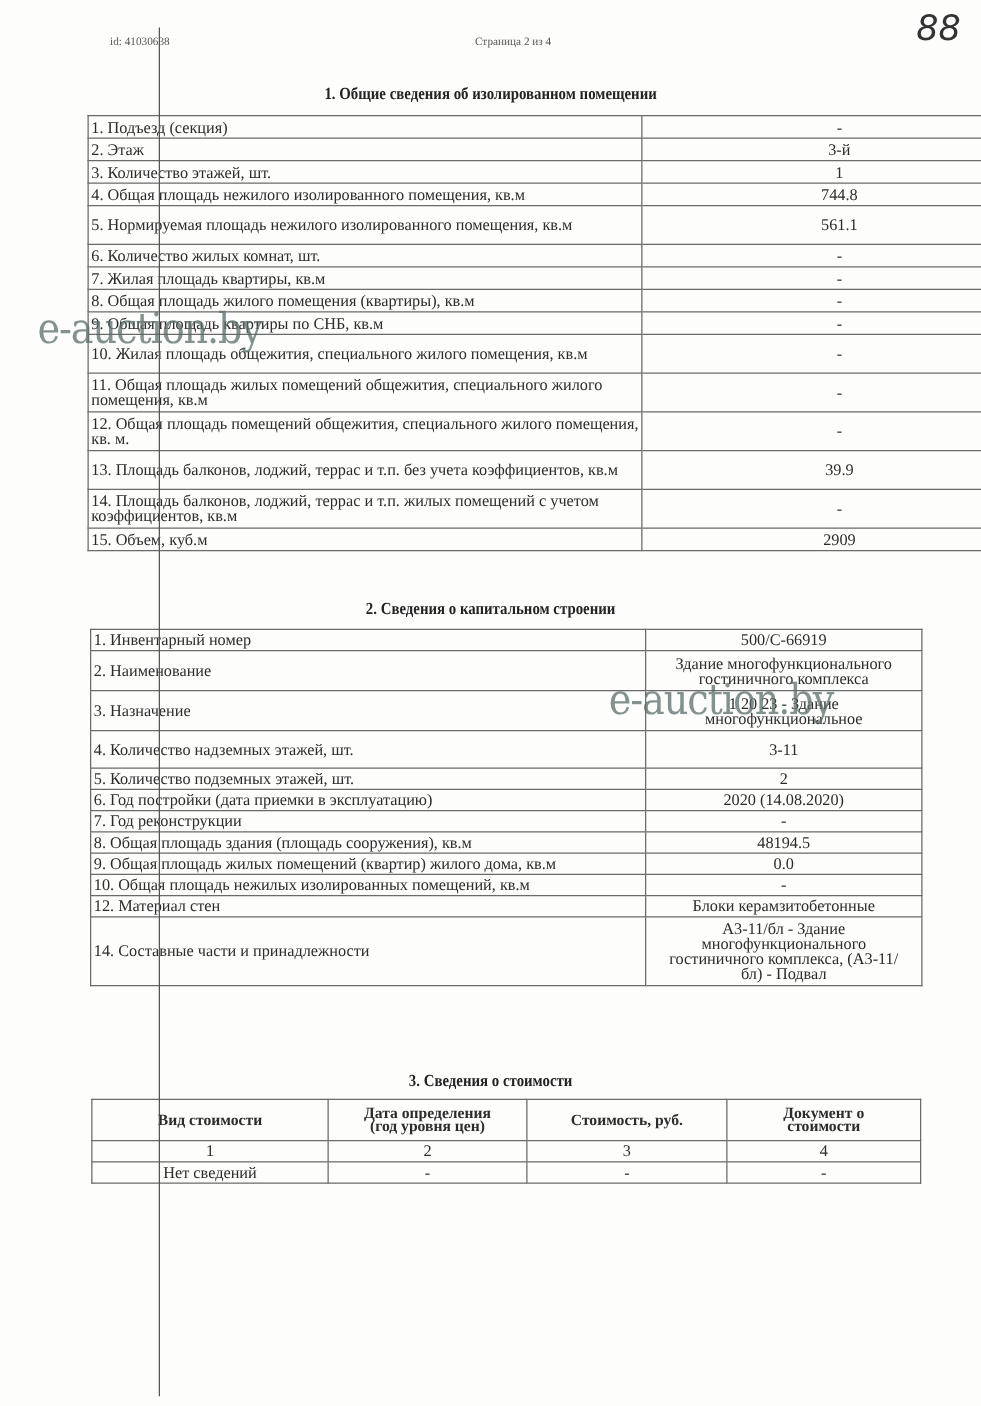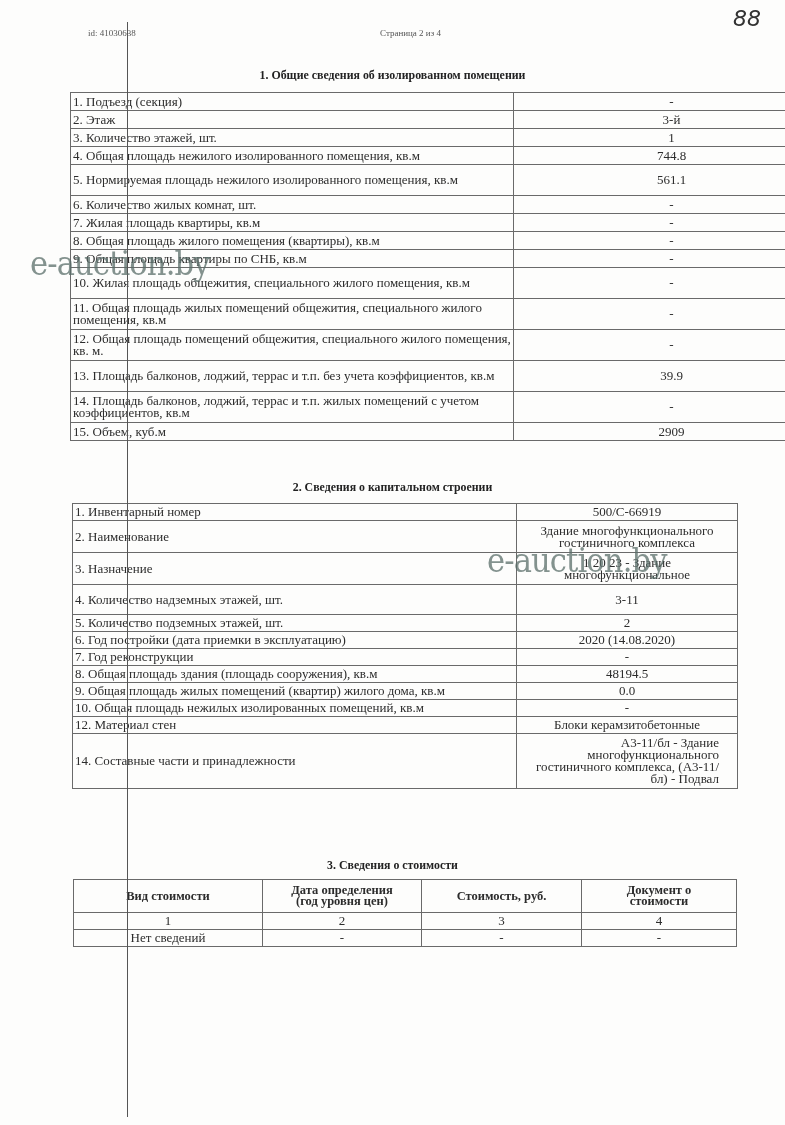--- a/index.html
+++ b/index.html
@@ -5,21 +5,21 @@
   html, body { margin: 0; padding: 0; }
   body {
     width: 785px; height: 1125px; position: relative; overflow: hidden;
     background: #fdfdfc;
     font-family: "Liberation Serif", "DejaVu Serif", serif;
     color: #2a2a2a;
   }
   .abs { position: absolute; }
   .hdr-id { left: 88px; top: 28px; font-size: 9px; color: #555; }
   .hdr-page { left: 380px; top: 28px; font-size: 9px; color: #555; }
-  .hand-num { left: 733px; top: 6px; font-size: 22px; font-family: "DejaVu Sans", sans-serif; color: #333; font-style: italic; }
+  .hand-num { left: 733px; top: 6px; font-size: 28px; font-family: "DejaVu Sans", sans-serif; color: #333; font-style: italic; }
   .vline { left: 127px; top: 22px; width: 1px; height: 1095px; background: #555; }
   .section-title {
     position: absolute; left: 0; width: 785px; text-align: center;
     font-size: 13.5px; font-weight: bold; color: #222;
     transform: scaleX(0.88);
   }
   table { position: absolute; border-collapse: collapse; table-layout: fixed; }
   td, th {
     border: 1px solid #6a6a6a; padding: 0 2px; font-size: 13px; line-height: 12px;
     vertical-align: middle; color: #2c2c2c; font-weight: normal;
@@ -164,21 +164,21 @@
     <tr style="height:17px">
         <td class="lbl">10. Общая площадь нежилых изолированных помещений, кв.м</td>
         <td class="val">-</td>
       </tr>
     <tr style="height:17px">
         <td class="lbl">12. Материал стен</td>
         <td class="val">Блоки керамзитобетонные</td>
       </tr>
     <tr style="height:55px">
         <td class="lbl">14. Составные части и принадлежности</td>
-        <td class="val" style="padding:0 18px;text-align:right;">А3-11/бл - Здание многофункционального гостиничного комплекса, (А3-11/бл) - Подвал</td>
+        <td class="val" style="padding:0 18px;">А3-11/бл - Здание многофункционального гостиничного комплекса, (А3-11/бл) - Подвал</td>
       </tr>
   </tbody>
 </table>
 
 <div class="section-title" style="top:857px;">3. Сведения о стоимости</div>
 <table class="t3">
   <colgroup>
       <col style="width:189px">
       <col style="width:159px">
       <col style="width:160px">

